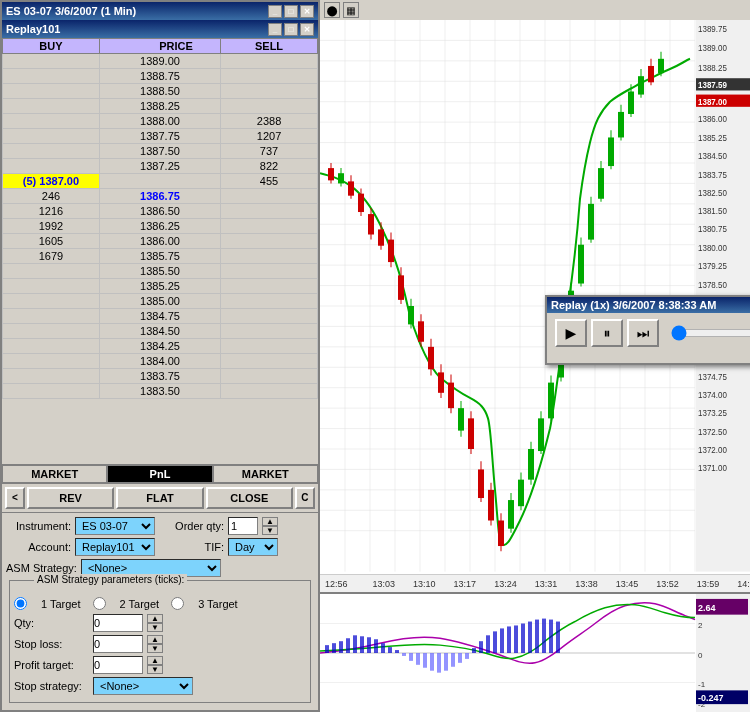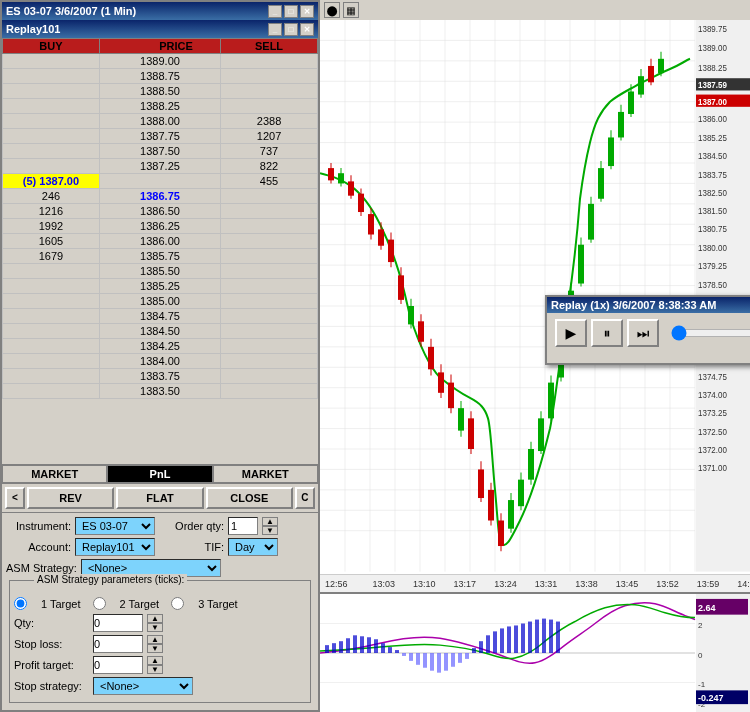--- a/index.html
+++ b/index.html
@@ -39,21 +39,21 @@
       border: 1px solid #808080;
       font-size: 8px;
       display: flex; align-items: center; justify-content: center;
       cursor: pointer;
     }
 
     
     .ladder-container { flex: 1; overflow: hidden; }
     .ladder-table { width: 100%; border-collapse: collapse; }
     .ladder-table th {
-      background: #b91c1c;
+      background: #c4b5fd;
       border: 1px solid #808080;
       padding: 1px 4px;
       text-align: center;
       font-weight: bold;
       font-size: 11px;
     }
     .ladder-table td {
       border: 1px solid #c0c0c0;
       padding: 1px 4px;
       text-align: center;

